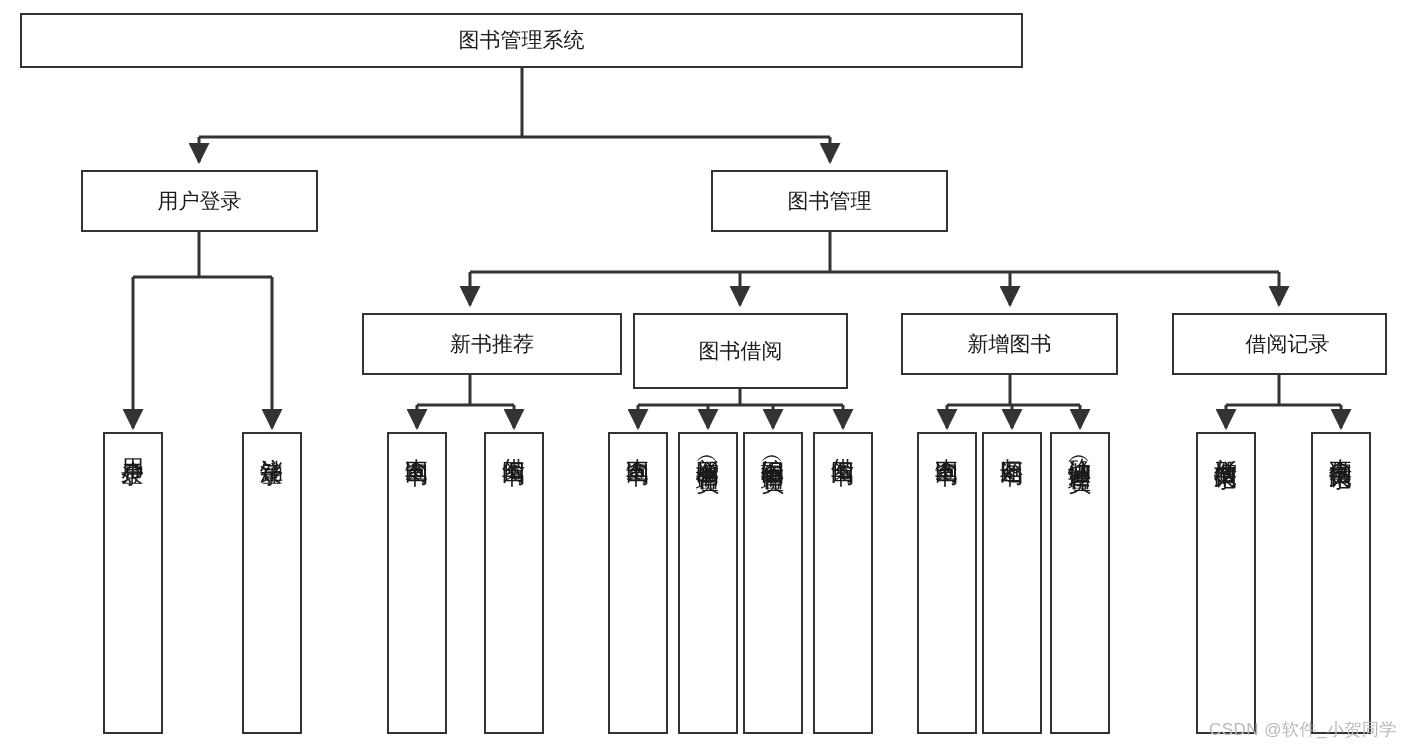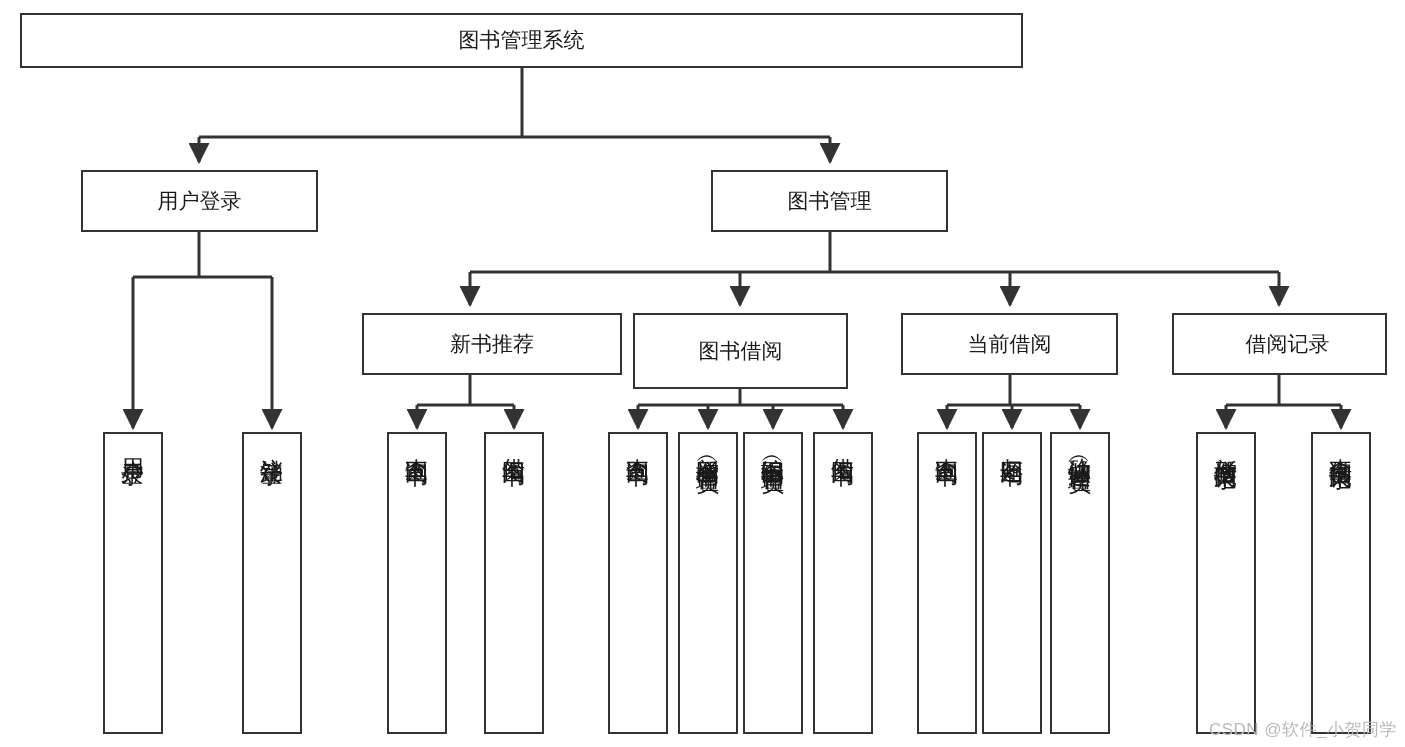--- a/index.html
+++ b/index.html
@@ -135,21 +135,21 @@
     <span class="label">图书管理</span>
   </div>
 
   <div class="node horizontal" style="left:362px; top:313px; width:260px; height:62px;">
     <span class="label">新书推荐</span>
   </div>
   <div class="node horizontal" style="left:633px; top:313px; width:215px; height:76px;">
     <span class="label">图书借阅</span>
   </div>
   <div class="node horizontal" style="left:901px; top:313px; width:217px; height:62px;">
-    <span class="label">当前借阅</span>
+    <span class="label">新增图书</span>
   </div>
   <div class="node horizontal" style="left:1172px; top:313px; width:215px; height:62px;padding-left:16px;">
     <span class="label">借阅记录</span>
   </div>
 
   <div class="node vertical" style="left:103px; top:432px; width:60px; height:302px;">
     <span class="label">用户登录</span>
   </div>
   <div class="node vertical" style="left:242px; top:432px; width:60px; height:302px;">
     <span class="label">注销登录</span>

